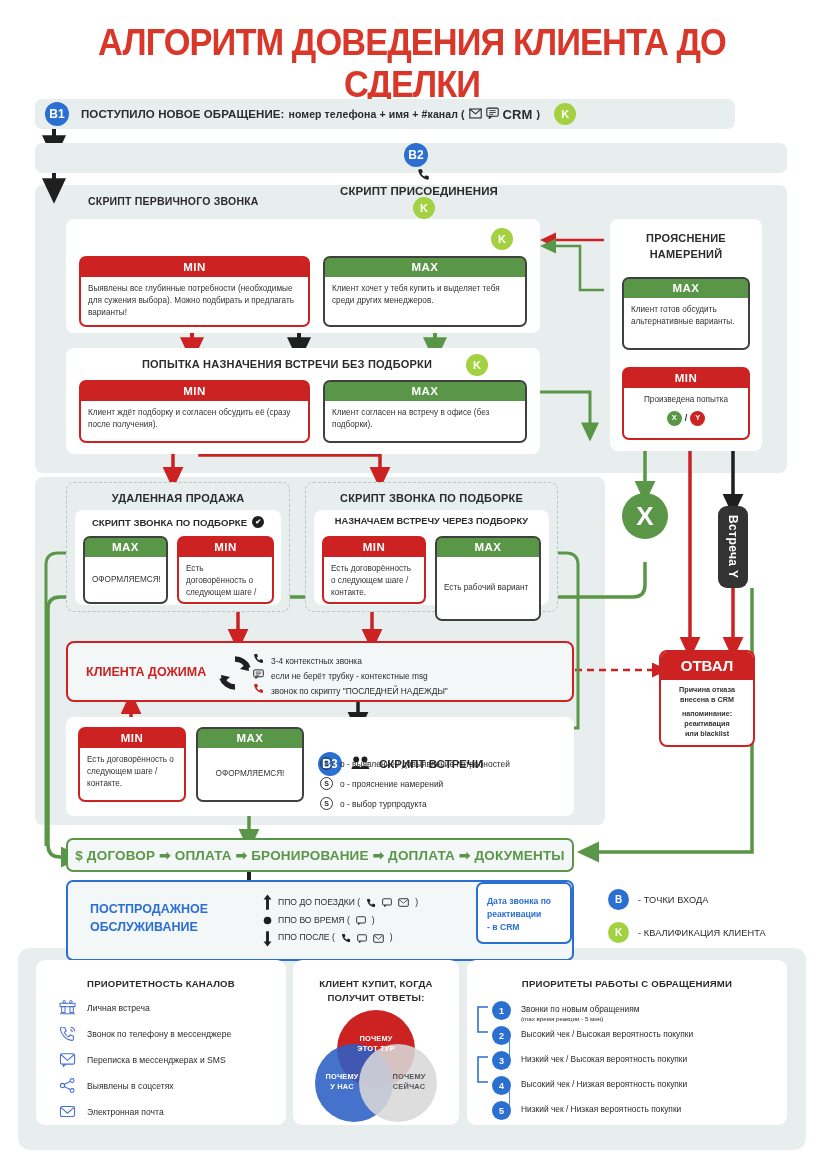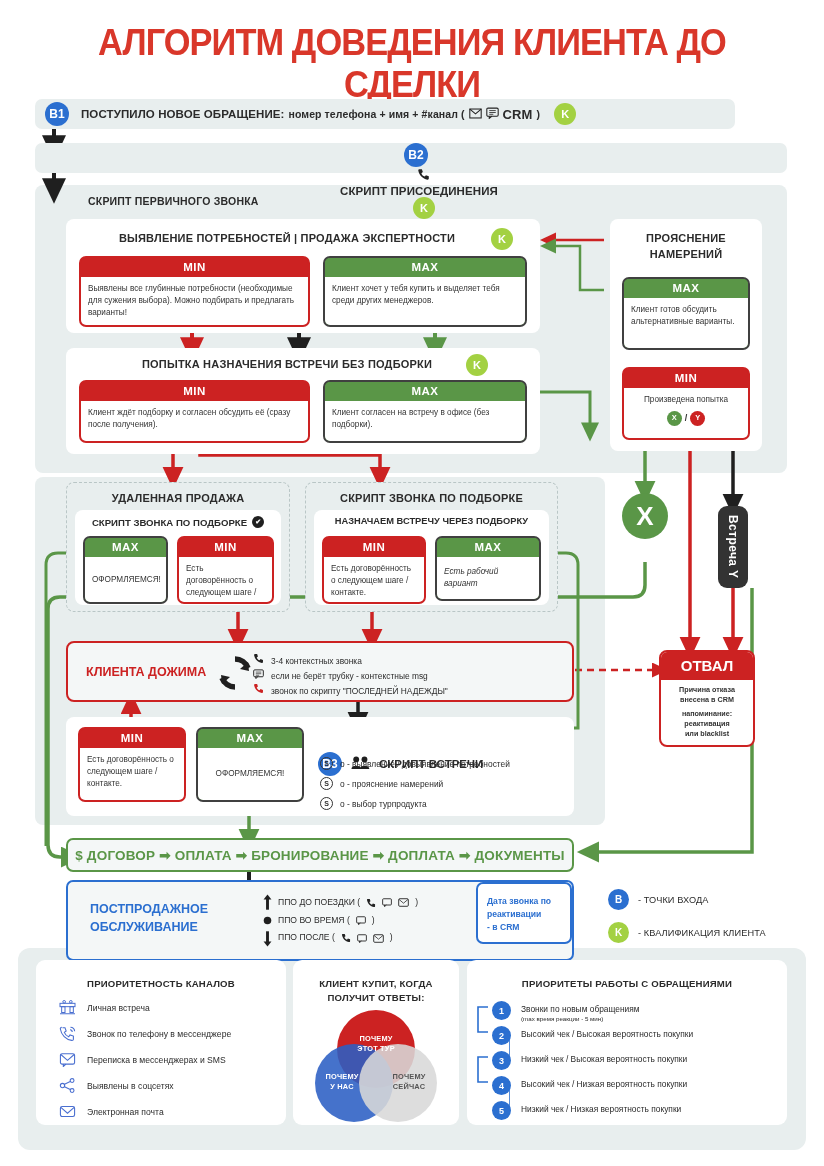--- a/index.html
+++ b/index.html
@@ -327,21 +327,20 @@
           <path d="M3,1.5 L6,1.5 L7.2,5 L5.4,6.4 C6.2,8.6 7.4,9.8 9.6,10.6 L11,8.8 L14.5,10 L14.5,13 C14.5,14 13.8,14.6 12.8,14.4 C7,13.4 2.6,9 1.6,3.2 C1.4,2.2 2,1.5 3,1.5 z" fill="#222"></path>
         </svg>
     </span>
     <span class="rowtext" style="margin-left:6px;">СКРИПТ ПРИСОЕДИНЕНИЯ</span>
     <div class="kcircle" style="margin-left:16px;">K</div>
   </div>
 
   <div class="sectitle" style="left:88px; top:195px; width:240px; text-align:left; font-size:10.5px;">СКРИПТ ПЕРВИЧНОГО ЗВОНКА</div>
 
   <div class="panel-white" style="left:66px; top:219px; width:474px; height:114px;"></div>
-  <div class="sectitle" style="left:66px; top:232px; width:442px;">ВЫЯВЛЕНИЕ ПОТРЕБНОСТЕЙ | ПРОДАЖА ЭКСПЕРТНОСТИ</div>
   <div class="kcircle" style="position:absolute; left:491px; top:228px;">K</div>
 
   <div class="mm red" style="left:79px; top:256px; width:231px;">
     <div class="hd">MIN</div>
     <div class="bd" style="height:48px;">Выявлены все глубинные потребности (необходимые для сужения выбора). Можно подбирать и предлагать варианты!</div>
   </div>
   <div class="mm green" style="left:323px; top:256px; width:204px;">
     <div class="hd">MAX</div>
     <div class="bd" style="height:48px;">Клиент хочет у тебя купить и выделяет тебя среди других менеджеров.</div>
   </div>
@@ -405,21 +404,21 @@
   <div class="dashedbox" style="left:305px; top:482px; width:253px; height:130px;"></div>
   <div class="sectitle" style="left:305px; top:492px; width:253px;">СКРИПТ ЗВОНКА ПО ПОДБОРКЕ</div>
   <div class="panel-white" style="left:314px; top:510px; width:235px; height:95px;"></div>
   <div style="position:absolute; left:314px; top:516px; width:235px; text-align:center; font-size:9.3px; font-weight:bold;">НАЗНАЧАЕМ ВСТРЕЧУ ЧЕРЕЗ ПОДБОРКУ</div>
   <div class="mm red" style="left:322px; top:536px; width:104px;">
     <div class="hd">MIN</div>
     <div class="bd" style="height:45px;">Есть договорённость о следующем шаге / контакте.</div>
   </div>
   <div class="mm green" style="left:435px; top:536px; width:106px;">
     <div class="hd">MAX</div>
-    <div class="bd" style="height:42px; display:flex; align-items:center;font-style:italic;">Есть рабочий вариант</div>
+    <div class="bd" style="height:62px; display:flex; align-items:center;">Есть рабочий вариант</div>
   </div>
 
   <div class="kontur" style="left:66px; top:641px; width:508px; height:61px;">
     <div class="lbl">КЛИЕНТА ДОЖИМА</div>
     <div style="position:absolute; left:147px; top:10px;">
       <svg width="40" height="40" viewBox="0 0 40 40">
         <path d="M20,6 A14,14 0 0 1 33,15" fill="none" stroke="#1f1f1f" stroke-width="5.5"></path>
         <path d="M33,9 L34,18 L25,16 z" fill="#1f1f1f"></path>
         <path d="M20,34 A14,14 0 0 1 7,25" fill="none" stroke="#1f1f1f" stroke-width="5.5"></path>
         <path d="M7,31 L6,22 L15,24 z" fill="#1f1f1f"></path>

